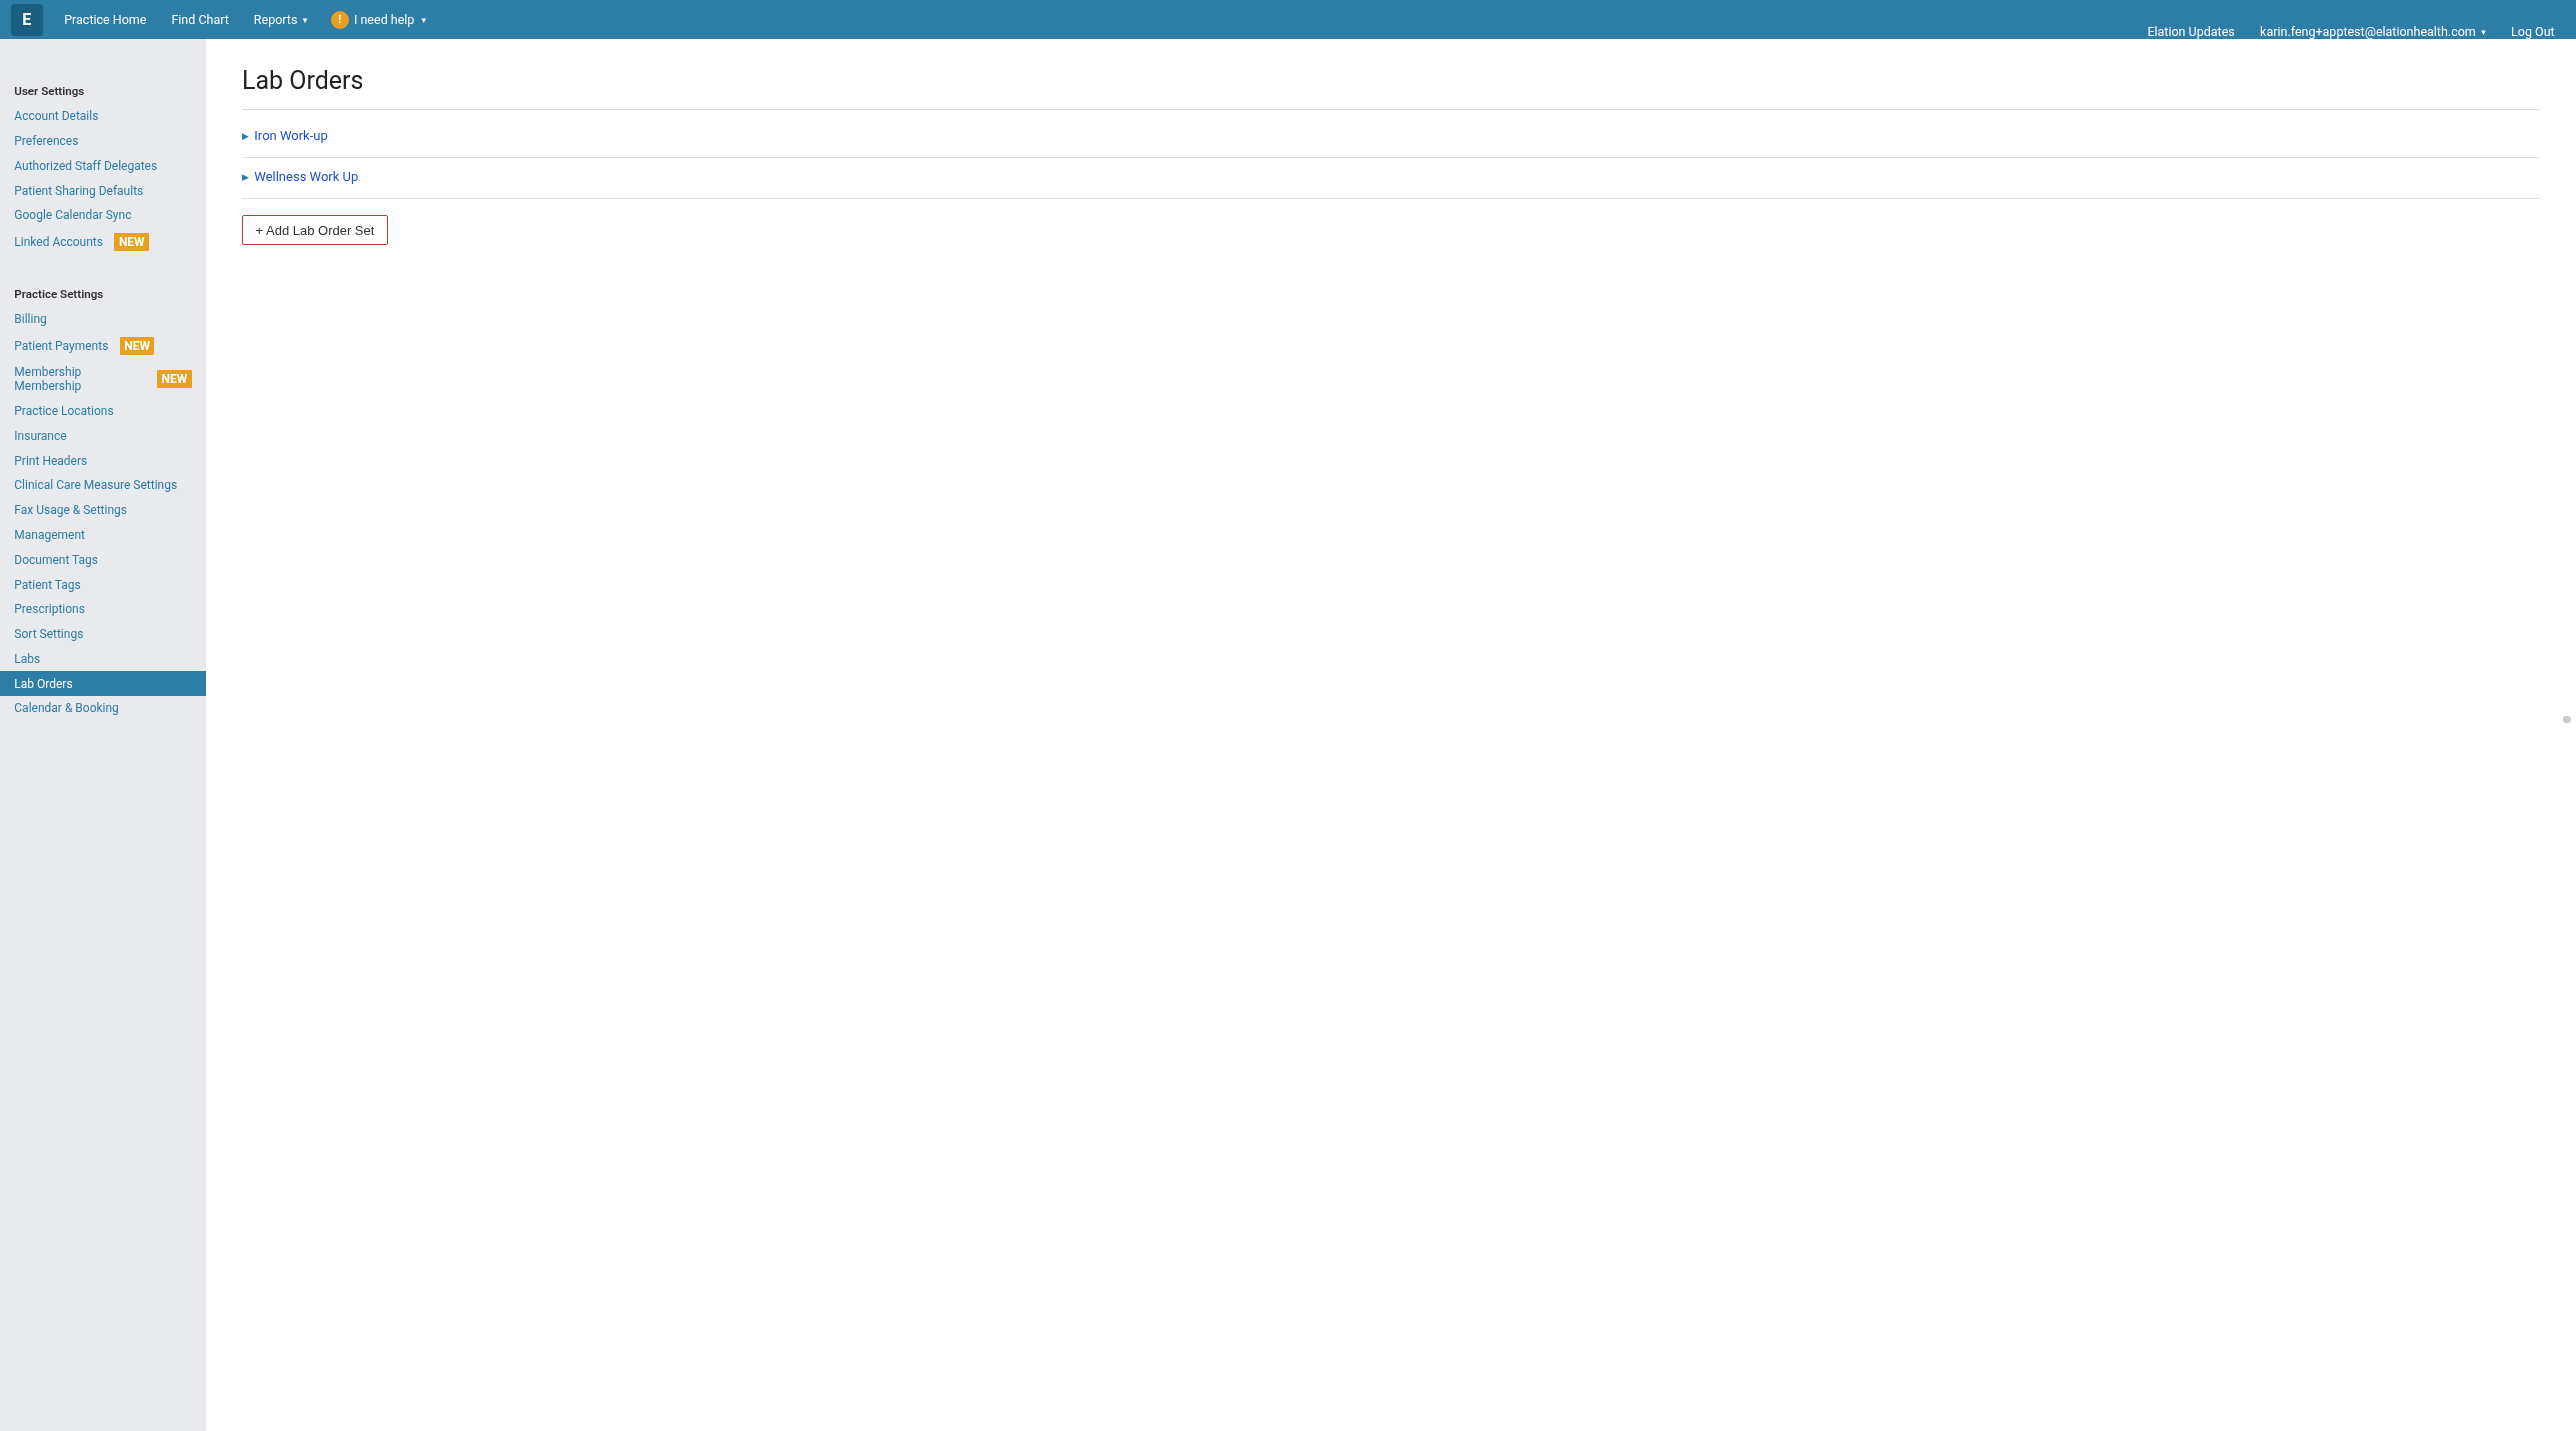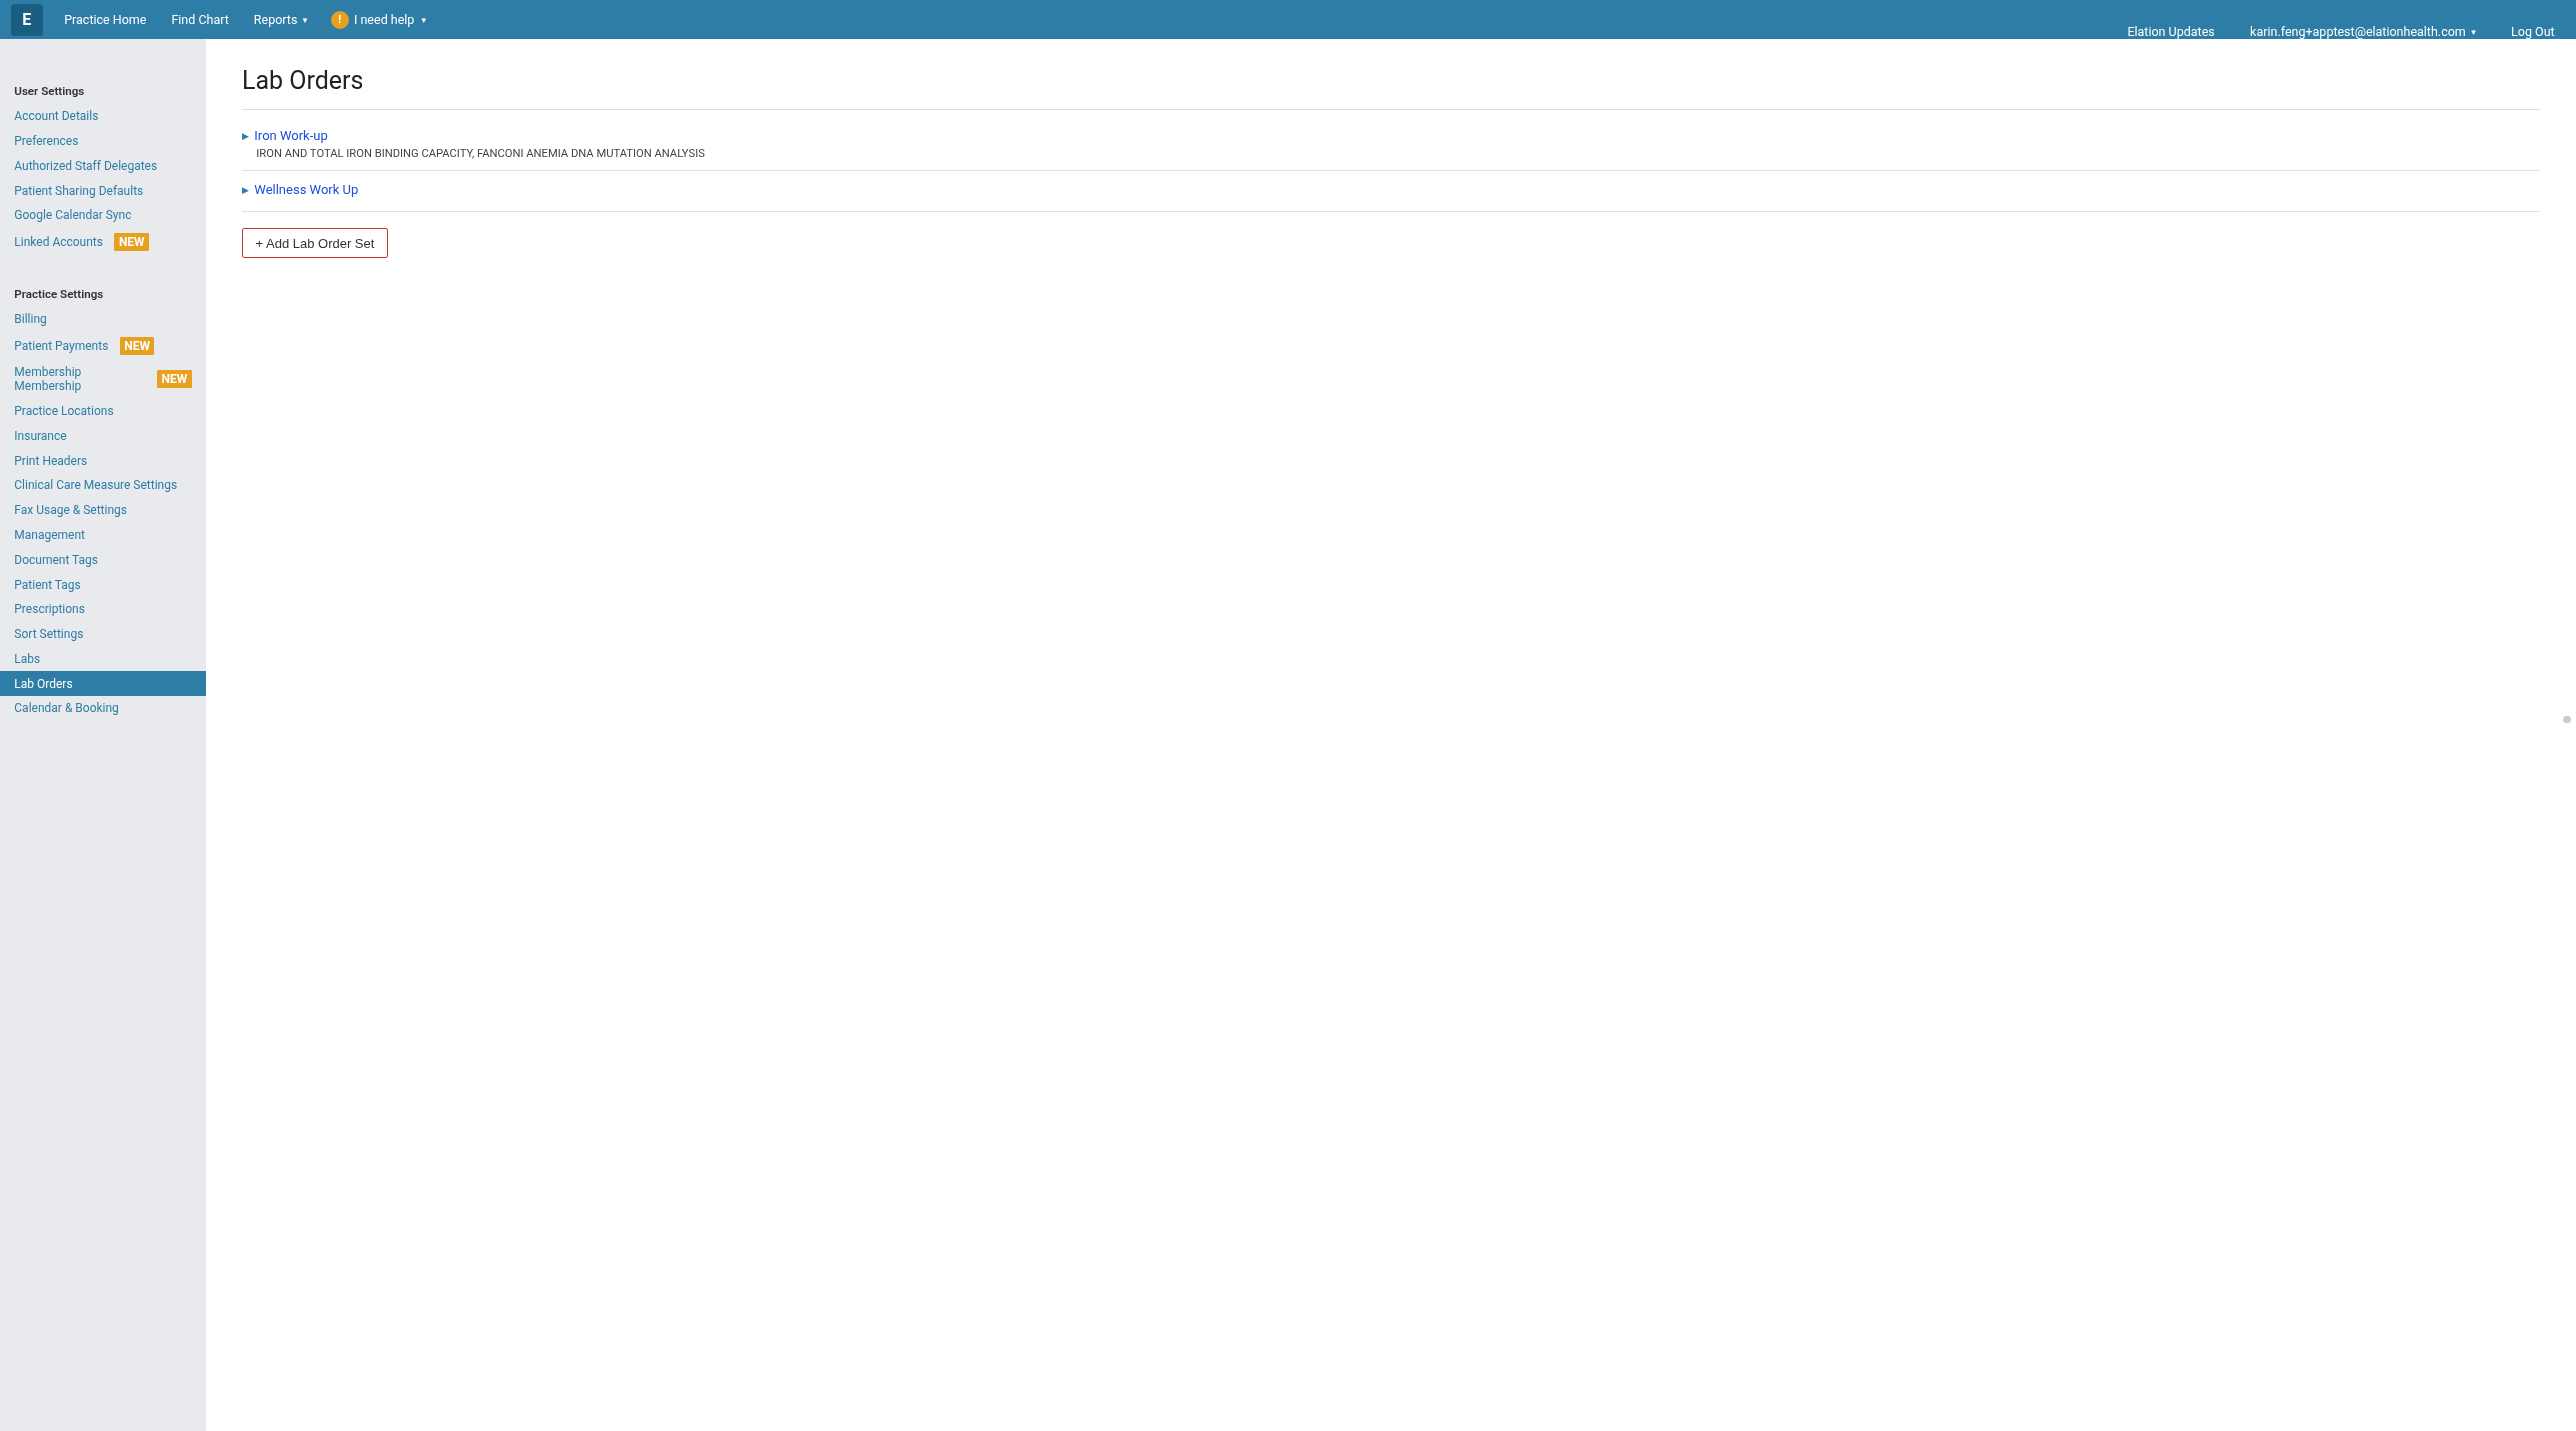--- a/index.html
+++ b/index.html
@@ -55,21 +55,21 @@
       border-radius: 50%;
       width: 18px;
       height: 18px;
       display: flex;
       align-items: center;
       justify-content: center;
       font-weight: bold;
       font-size: 10.7px;
     }
     .topnav-spacer { flex: 1; }
-    .topnav-right { display: flex; align-items: flex-end; gap: 14px; margin-top: 24px; }
+    .topnav-right { display: flex; align-items: flex-end; gap: 4px; margin-top: 24px; }
     .dropdown-arrow { font-size: 9px; margin-left: 1.8px; }
 
     
     .layout { display: flex; height: calc(100vh - 39px); }
 
     
     .sidebar {
       width: 206px;
       min-width: 206px;
       background: #e8eaed;
@@ -305,21 +305,20 @@
     <h1 class="page-title">Lab Orders</h1>
 
     <hr class="divider">
 
     
     <div class="lab-order-row">
       <div class="lab-order-title">
         <span class="lab-order-arrow">▶</span>
         <a>Iron Work-up</a>
       </div>
-      <div class="lab-order-details">IRON AND TOTAL IRON BINDING CAPACITY, FANCONI ANEMIA DNA MUTATION ANALYSIS</div>
     </div>
 
     
     <div class="lab-order-row">
       <div class="lab-order-title">
         <span class="lab-order-arrow">▶</span>
         <a>Wellness Work Up</a>
       </div>
     </div>
 

